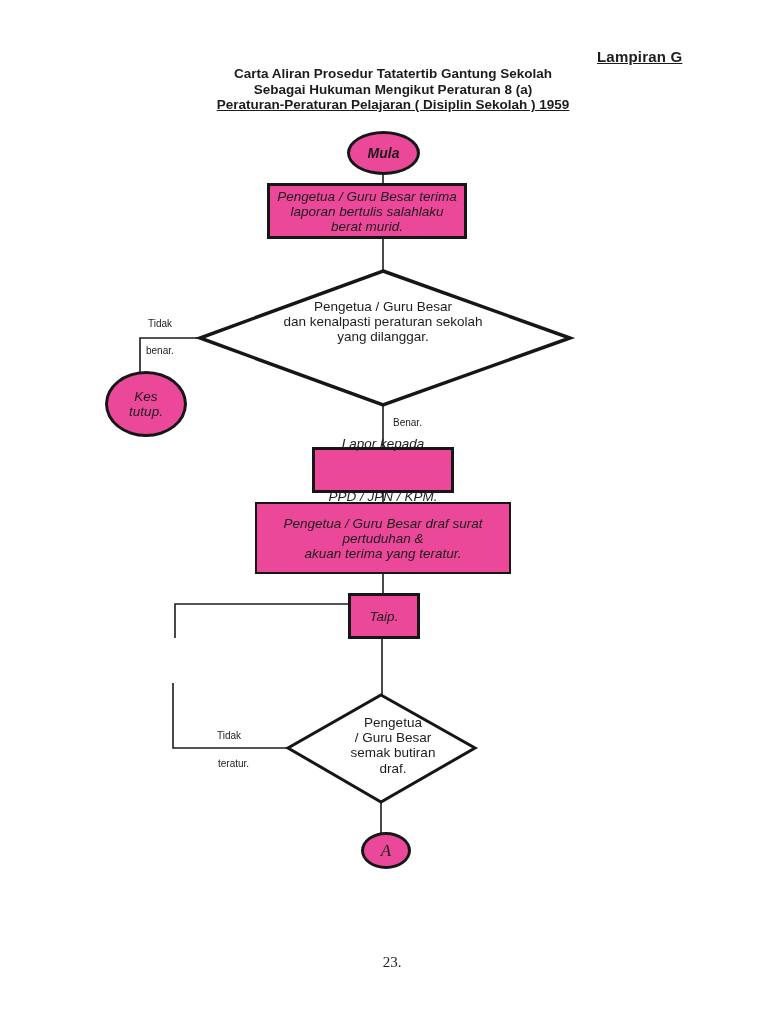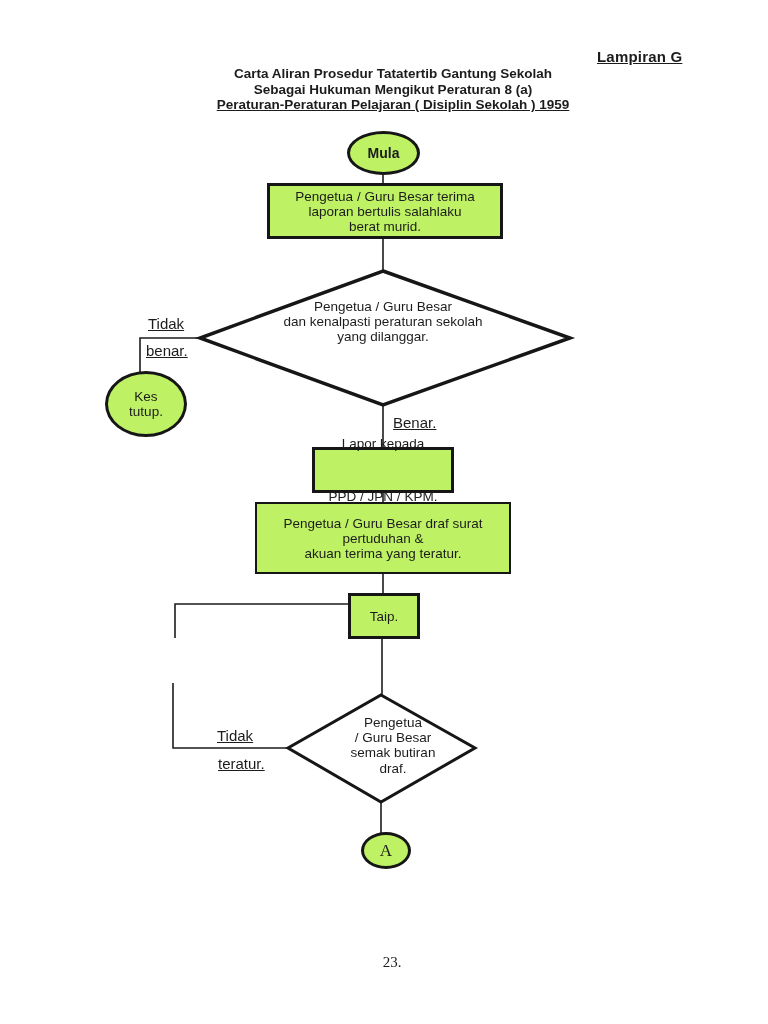--- a/index.html
+++ b/index.html
@@ -13,42 +13,42 @@
   }
   .title-block {
     position:absolute; top:66px; left:0; width:786px; text-align:center;
     font-weight:bold; font-size:13.5px; line-height:15.5px;
   }
   .title-line3 { text-decoration:underline; }
 
   svg.wires { position:absolute; left:0; top:0; }
 
   .shape {
-    position:absolute; box-sizing:border-box; border:3px solid #161616; background:#bef264;
+    position:absolute; box-sizing:border-box; border:3px solid #161616; background:#ec4899;
     display:flex; flex-direction:column; align-items:center; justify-content:center;
-    text-align:center; font-size:13.5px; line-height:15px;
+    text-align:center; font-size:13.5px; line-height:15px;font-style:italic;
   }
   .oval-start { left:347px; top:131px; width:73px; height:44px; border-radius:50%;
                 font-weight:bold; font-size:14px; }
-  .box-report { left:267px; top:183px; width:236px; height:56px; }
+  .box-report { left:267px; top:183px; width:200px; height:56px; }
   .oval-closed { left:105px; top:371px; width:82px; height:66px; border-radius:50%; }
   .box-authority { left:312px; top:447px; width:142px; height:46px;gap:38px; }
   .box-draft { left:255px; top:502px; width:256px; height:72px; border-width:2px; }
   .box-type { left:348px; top:593px; width:72px; height:46px; }
   .box-correction { left:126px; top:637px; width:108px; height:46px; }
   .oval-connector { left:361px; top:832px; width:50px; height:37px; border-radius:50%;
                     font-family:"Liberation Serif", serif; font-size:17px; }
 
   .diamond-text {
     position:absolute; text-align:center; font-size:13.5px; line-height:15.2px;
   }
   .d1-text { left:233px; top:299px; width:300px;text-align:center; }
   .d2-text { left:318px; top:715px; width:150px; }
 
-  .lbl { position:absolute; font-size:15px; line-height:14px; white-space:nowrap;text-decoration:underline; }
+  .lbl { position:absolute; font-size:10px; line-height:14px; white-space:nowrap; }
   .lbl-tidak1  { left:148px; top:317px; }
   .lbl-benar1  { left:146px; top:344px; }
   .lbl-benar2  { left:393px; top:416px; }
   .lbl-tidak2  { left:217px; top:729px; }
   .lbl-teratur { left:218px; top:757px; }
 
   .page-number {
     position:absolute; top:954px; left:0; width:784px; text-align:center;
     font-family:"Liberation Serif", serif; font-size:15px;
   }

